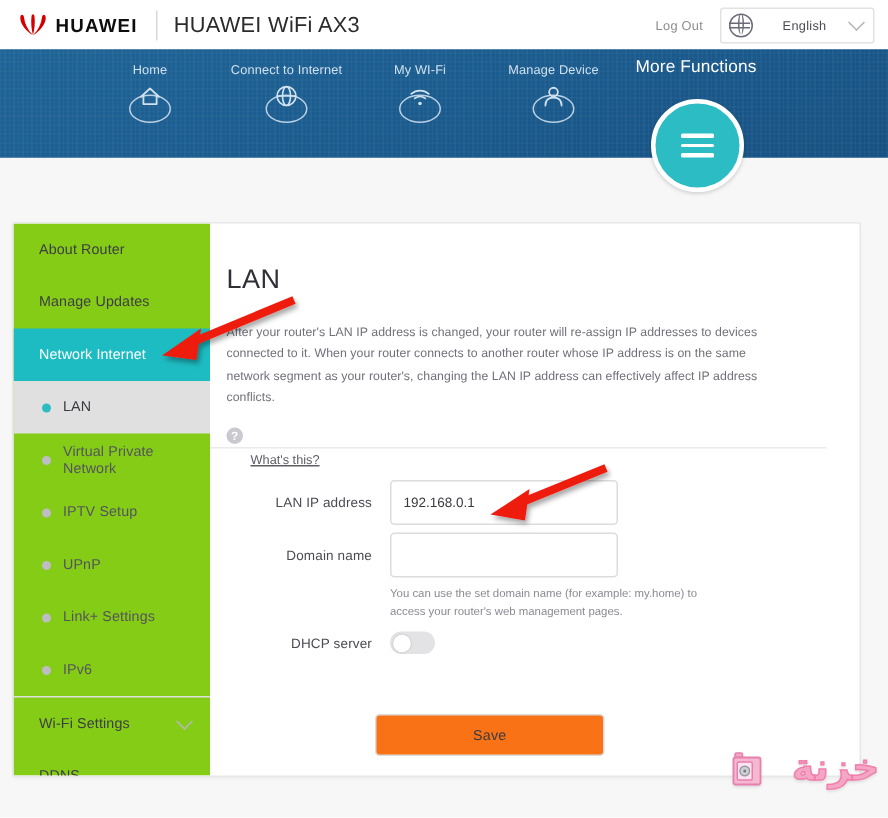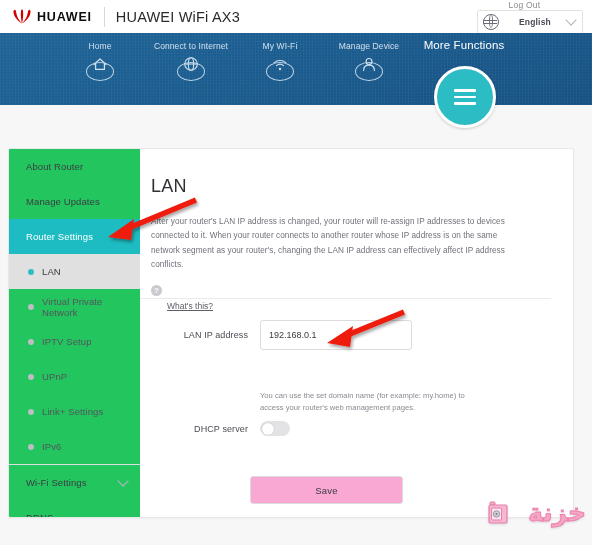--- a/index.html
+++ b/index.html
@@ -13,30 +13,30 @@
   
   .topbar{
     position:absolute;left:0;top:0;width:592px;height:33px;
     background:#ffffff;display:flex;align-items:center;
   }
   .logo-wrap{display:flex;align-items:center;margin-left:12px;}
   .logo-mark{width:20px;height:15px;position:relative;margin-right:5px;}
   .logo-text{font-size:12.5px;font-weight:bold;letter-spacing:.8px;color:#0d0d0d;}
   .logo-sep{width:1px;height:20px;background:#d8d8d8;margin:0 11px 0 12px;}
   .app-title{font-size:14.5px;color:#2b2b2b;letter-spacing:.2px;}
-  .topbar-right{margin-left:auto;display:flex;align-items:center;margin-right:9px;flex-direction:column;}
+  .topbar-right{margin-left:auto;display:flex;align-items:center;margin-right:9px;}
   .logout{font-size:8.5px;color:#8b8b8b;margin-right:11px;letter-spacing:.2px;}
   .lang-box{
     display:flex;align-items:center;height:22px;
     border:1px solid #e2e2e2;border-radius:2px;background:#fff;padding:0 4px 0 5px;
   }
   .globe{width:14px;height:14px;border:1.2px solid #6b6b78;border-radius:50%;position:relative;flex:none;}
   .globe:before{content:"";position:absolute;left:5px;top:-1px;width:2px;height:14px;border-left:1.2px solid #6b6b78;border-right:1.2px solid #6b6b78;border-radius:50%;}
   .globe:after{content:"";position:absolute;left:-1px;top:5px;width:14px;height:2px;border-top:1.2px solid #6b6b78;border-bottom:1.2px solid #6b6b78;}
-  .lang-label{font-size:8.5px;color:#4a4a55;margin:0 16px 0 20px;letter-spacing:.2px;font-weight:bold;}
+  .lang-label{font-size:8.5px;color:#4a4a55;margin:0 16px 0 20px;letter-spacing:.2px;}
   .chev{width:7px;height:7px;border-right:1.1px solid #b4b4bb;border-bottom:1.1px solid #b4b4bb;transform:rotate(45deg);margin-bottom:3px;margin-right:3px;}
   
   .navbar{
     position:absolute;left:0;top:33px;width:592px;height:72px;
     background:#1b5c8f;
     background-image:linear-gradient(160deg,#1f6496 0%,#1b5c8f 45%,#175182 100%);
   }
   .navbar:after{
     content:"";position:absolute;left:0;top:0;right:0;bottom:0;
     background-image:repeating-linear-gradient(90deg,rgba(255,255,255,.035) 0 1px,transparent 1px 3px),
@@ -59,21 +59,21 @@
   }
   .more-circle i{display:block;width:22px;height:2.4px;background:#fff;border-radius:1px;}
   
   .panel{
     position:absolute;left:8px;top:148px;width:564px;height:368px;
     background:#ffffff;border:1px solid #e8e8e8;border-radius:2px;
     box-shadow:0 1px 2px rgba(0,0,0,.04);
     display:flex;overflow:hidden;
   }
   
-  .sidebar{width:131px;background:#22c55e;flex:none;position:relative;}
+  .sidebar{width:131px;background:#84cc16;flex:none;position:relative;}
   .side-item{
     height:35px;display:flex;align-items:center;padding-left:17px;
     font-size:9.5px;color:#3d3d44;letter-spacing:.1px;cursor:pointer;position:relative;
   }
   .side-item .side-chev{
     position:absolute;right:13px;width:7px;height:7px;
     border-right:1.2px solid #b8b8be;border-bottom:1.2px solid #b8b8be;
     transform:rotate(45deg);margin-bottom:3px;
   }
   .side-item.active{background:#1dbcc2;color:#ffffff;}
@@ -122,21 +122,21 @@
   }
   .toggle{
     width:30px;height:15px;border-radius:8px;background:#e3e3e6;position:relative;cursor:pointer;flex:none;
   }
   .toggle .knob{
     position:absolute;left:1.5px;top:1.5px;width:12px;height:12px;border-radius:50%;
     background:#ffffff;box-shadow:0 0 1px rgba(0,0,0,.3);
   }
   .save-btn{
     position:absolute;left:110px;top:327px;width:153px;height:28px;
-    border:1px solid #dcdcdc;border-radius:3px;background:#f9a8d4;
+    border:1px solid #dcdcdc;border-radius:3px;background:#f97316;
     font-family:"Liberation Sans",sans-serif;font-size:9.5px;color:#3a3a41;
     cursor:pointer;letter-spacing:.2px;
   }
   
   .watermark{
     position:absolute;left:488px;top:500px;display:flex;align-items:center;
     filter:drop-shadow(0 1px 1px rgba(0,0,0,.12));
   }
   .wm-text{
     font-size:25px;color:#f4a6c4;font-weight:bold;direction:rtl;
@@ -223,21 +223,21 @@
 <div class="panel">
 
   <div class="sidebar">
     <div class="side-item">
       <span>About Router</span>
     </div>
     <div class="side-item">
       <span>Manage Updates</span>
     </div>
     <div class="side-item active">
-      <span>Router Settings</span>
+      <span>Network Internet</span>
       <span class="side-chev"></span>
     </div>
     <div class="sub-item sel">
       <span class="dot"></span>
       <span>LAN</span>
     </div>
     <div class="sub-item">
       <span class="dot"></span>
       <span>Virtual Private Network</span>
     </div>
@@ -274,20 +274,24 @@
       <span class="q-icon">?</span>
       <span class="whats-label">What's this?</span>
     </div>
     <div class="hr"></div>
 
     <div class="frow" style="left:0;top:171px;">
       <span class="flabel">LAN IP address</span>
       <input class="finput" type="text" value="192.168.0.1" style="">
     </div>
 
+    <div class="frow" style="left:0;top:206px;">
+      <span class="flabel">Domain name</span>
+      <input class="finput" type="text" value="" style="">
+    </div>
 
     <div class="hint">You can use the set domain name (for example: my.home) to access your router's web management pages.</div>
 
     <div class="frow" style="left:0;top:272px;">
       <span class="flabel">DHCP server</span>
       <span class="toggle">
         <span class="knob"></span>
       </span>
     </div>
 

